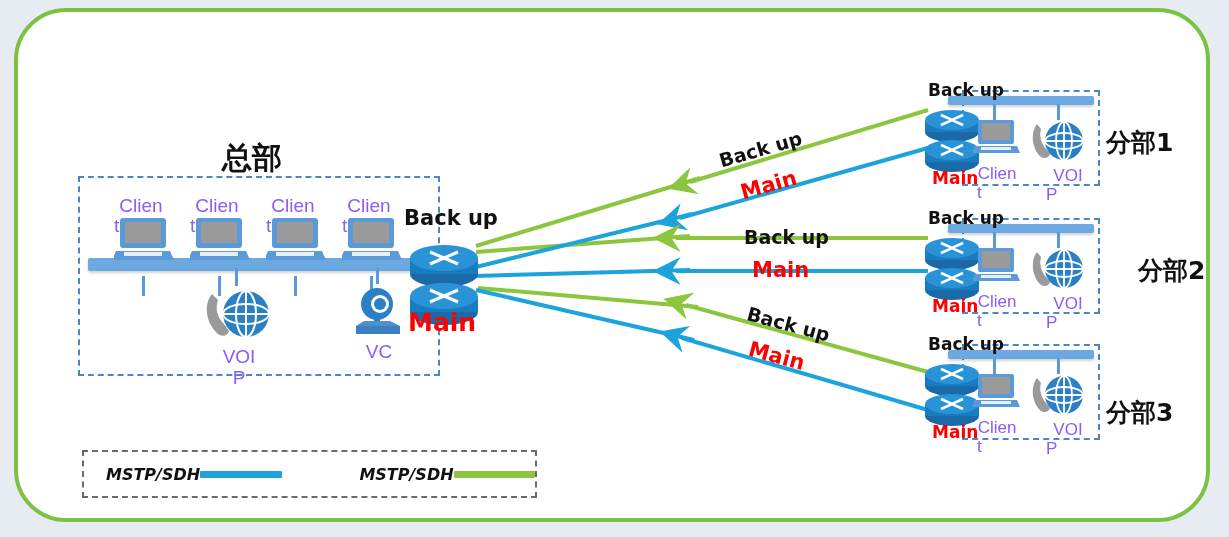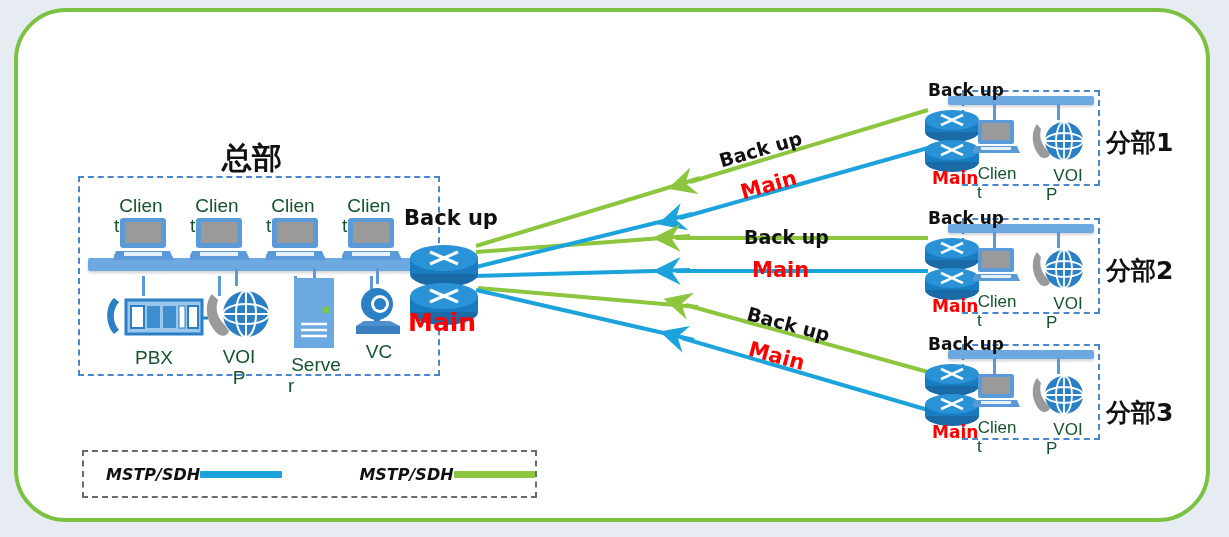--- a/index.html
+++ b/index.html
@@ -46,21 +46,21 @@
     border:2px dashed #6b6b6b;box-sizing:border-box;background:transparent;font-style:italic;
   }
 
   
   .bus{background:#6ca9e0;border-radius:2px;
        box-shadow:0 2px 3px rgba(0,0,0,.18);}
   .drop{background:#5b9ad8;width:3px;}
 
   
   .dev-label{
-    color:#14532d;font-size:19px;font-weight:normal;
+    color:#8b5cf6;font-size:19px;font-weight:normal;
     font-family:"Liberation Sans",sans-serif;
     text-align:center;line-height:20px;
   }
   .dev-label-wrap{width:54px;}
 
   
   .lbl-backup{
     color:#111;font-weight:bold;font-family:"DejaVu Sans",sans-serif;
     white-space:nowrap;
   }
@@ -194,66 +194,37 @@
     </div>
     <svg width="62" height="62" style="position:absolute;left:2px;top:20px;">
       <rect x="6" y="2" width="46" height="30" rx="3" fill="#5b9ad8"></rect>
       <rect x="11" y="6" width="36" height="21" fill="#9a9a9a"></rect>
       <path d="M2,35 L56,35 L60,44 L-2,44 Z" fill="#5b9ad8"></path>
       <rect x="10" y="36" width="38" height="4" fill="#ffffff" opacity=".85"></rect>
     </svg>
     <div class="abs drop" style="left:30px;top:80px;height:20px;"></div>
   </div>
 
-  <div class="abs" style="left:100px;top:290px;">
-    <svg width="108" height="56">
-      <path d="M14,8 C5,16 5,34 14,44 L19,40 C12,32 12,20 19,12 Z" fill="#2b7fc4"></path>
-      <rect x="26" y="10" width="76" height="34" fill="#9dc7ea" stroke="#2b7fc4" stroke-width="3"></rect>
-      <rect x="31" y="16" width="13" height="22" fill="#ffffff" stroke="#2b7fc4" stroke-width="2"></rect>
-      <rect x="47" y="16" width="13" height="22" fill="#3f8fd0"></rect>
-      <rect x="63" y="16" width="13" height="22" fill="#3f8fd0"></rect>
-      <rect x="79" y="16" width="6" height="22" fill="#ffffff" stroke="#2b7fc4" stroke-width="1"></rect>
-      <rect x="88" y="16" width="10" height="22" fill="#ffffff" stroke="#2b7fc4" stroke-width="2"></rect>
-      <line x1="102" y1="28" x2="118" y2="28" stroke="#2b7fc4" stroke-width="3"></line>
-    </svg>
-    <div class="dev-label" style="width:108px;margin-top:2px;">
-      <span>PBX</span>
-    </div>
-  </div>
 
   <div class="abs" style="left:204px;top:284px;">
     <div class="abs drop" style="left:31px;top:-16px;height:18px;"></div>
     <svg width="70" height="62">
       <path d="M8,10 C-1,20 2,40 14,50 C18,53 24,52 25,47 L20,40 C13,33 11,24 14,16 Z" fill="#9a9a9a"></path>
       <circle cx="42" cy="30" r="23" fill="#2b7fc4"></circle>
       <ellipse cx="42" cy="30" rx="10" ry="23" fill="none" stroke="#ffffff" stroke-width="2"></ellipse>
       <line x1="19" y1="30" x2="65" y2="30" stroke="#ffffff" stroke-width="2"></line>
       <ellipse cx="42" cy="30" rx="23" ry="10" fill="none" stroke="#ffffff" stroke-width="2"></ellipse>
       <line x1="42" y1="7" x2="42" y2="53" stroke="#ffffff" stroke-width="2"></line>
     </svg>
     <div class="dev-label" style="width:70px;margin-top:0px;line-height:21px;">
       <span>VOI</span>
       <div><span>P</span></div>
     </div>
   </div>
 
-  <div class="abs" style="left:288px;top:276px;">
-    <div class="abs drop" style="left:25px;top:-8px;height:10px;"></div>
-    <svg width="52" height="76">
-      <rect x="6" y="2" width="40" height="70" fill="#6ca9e0"></rect>
-      <circle cx="38" cy="34" r="3.5" fill="#7ac943"></circle>
-      <line x1="13" y1="48" x2="39" y2="48" stroke="#ffffff" stroke-width="2.5"></line>
-      <line x1="13" y1="54" x2="39" y2="54" stroke="#ffffff" stroke-width="2.5"></line>
-      <line x1="13" y1="60" x2="39" y2="60" stroke="#ffffff" stroke-width="2.5"></line>
-    </svg>
-    <div class="dev-label" style="width:56px;margin-top:2px;line-height:21px;">
-      <span>Serve</span>
-      <div style="text-align:left;"><span>r</span></div>
-    </div>
-  </div>
 
   <div class="abs" style="left:350px;top:282px;">
     <div class="abs drop" style="left:26px;top:-14px;height:16px;"></div>
     <svg width="58" height="60">
       <circle cx="27" cy="22" r="16" fill="#2b7fc4"></circle>
       <circle cx="30" cy="22" r="9" fill="#ffffff"></circle>
       <circle cx="30" cy="22" r="6" fill="#2b7fc4"></circle>
       <rect x="24" y="37" width="6" height="6" fill="#2b7fc4"></rect>
       <path d="M6,44 L50,44 L50,52 L6,52 Z" fill="#3b7fc0"></path>
       <path d="M14,39 L40,39 L50,44 L6,44 Z" fill="#4d90cd"></path>
@@ -361,21 +332,21 @@
       <ellipse cx="34" cy="25" rx="8" ry="19" fill="none" stroke="#ffffff" stroke-width="1.8"></ellipse>
       <line x1="15" y1="25" x2="53" y2="25" stroke="#ffffff" stroke-width="1.8"></line>
       <ellipse cx="34" cy="25" rx="19" ry="8" fill="none" stroke="#ffffff" stroke-width="1.8"></ellipse>
       <line x1="34" y1="6" x2="34" y2="44" stroke="#ffffff" stroke-width="1.8"></line>
     </svg>
     <div class="dev-label" style="font-size:17px;width:56px;line-height:19px;margin-left:10px;">
       <span>VOI</span>
       <div style="text-align:left;padding-left:6px;"><span>P</span></div>
     </div>
   </div>
-  <div class="abs branch-title" style="left:1106px;top:254px;">分部2</div>
+  <div class="abs branch-title" style="left:1138px;top:254px;">分部2</div>
 
   <div class="abs lbl-backup" style="left:928px;top:334px;font-size:17px;z-index:5;">Back up</div>
   <div class="abs dashbox" style="left:962px;top:344px;width:138px;height:96px;"></div>
   <div class="abs bus" style="left:948px;top:350px;width:146px;height:9px;"></div>
   <div class="abs" style="left:922px;top:350px;">
     <svg width="60" height="80">
       <ellipse cx="30" cy="36" rx="27" ry="10" fill="#1a6aa8"></ellipse>
       <rect x="3" y="24" width="54" height="12" fill="#1a7cc0"></rect>
       <ellipse cx="30" cy="24" rx="27" ry="10" fill="#2a93d8"></ellipse>
       <path d="M19,19 L30,24 L41,19 M19,29 L30,24 L41,29" stroke="#ffffff" stroke-width="2.5" fill="none"></path>

